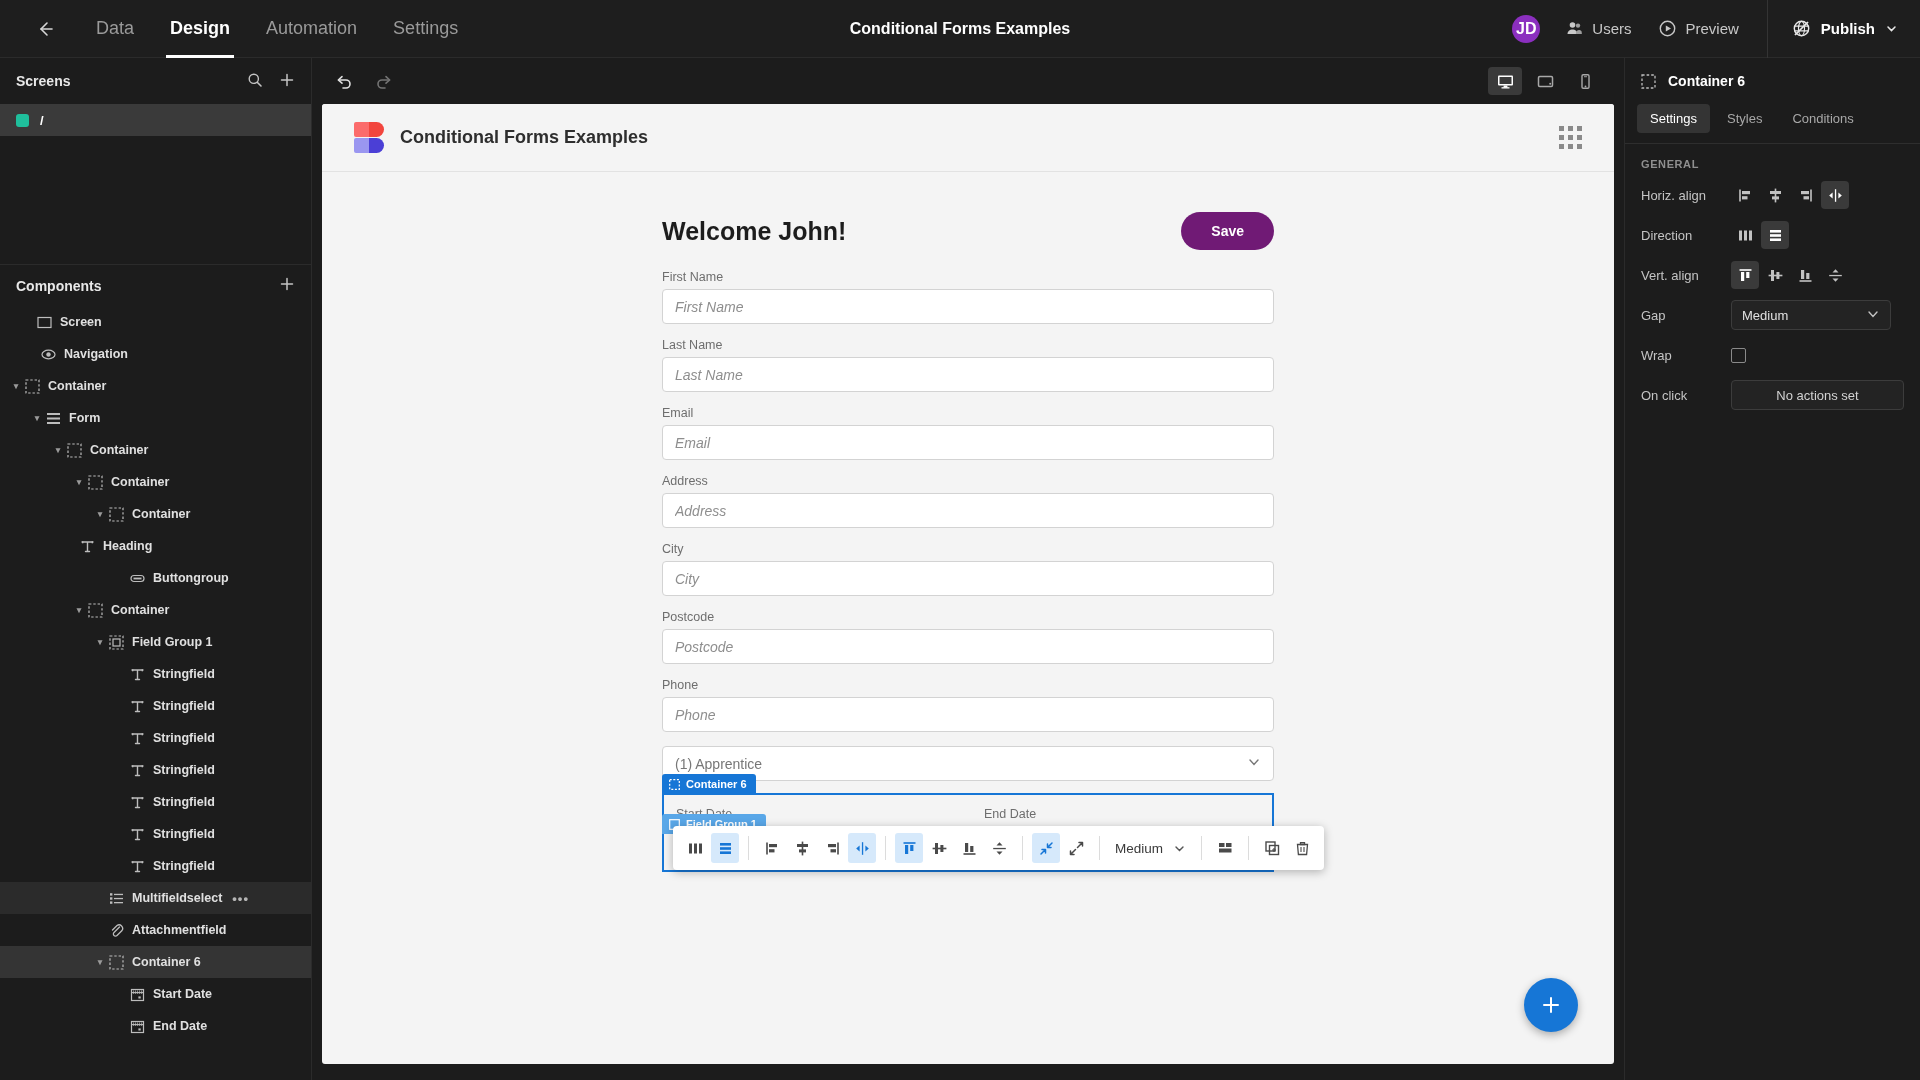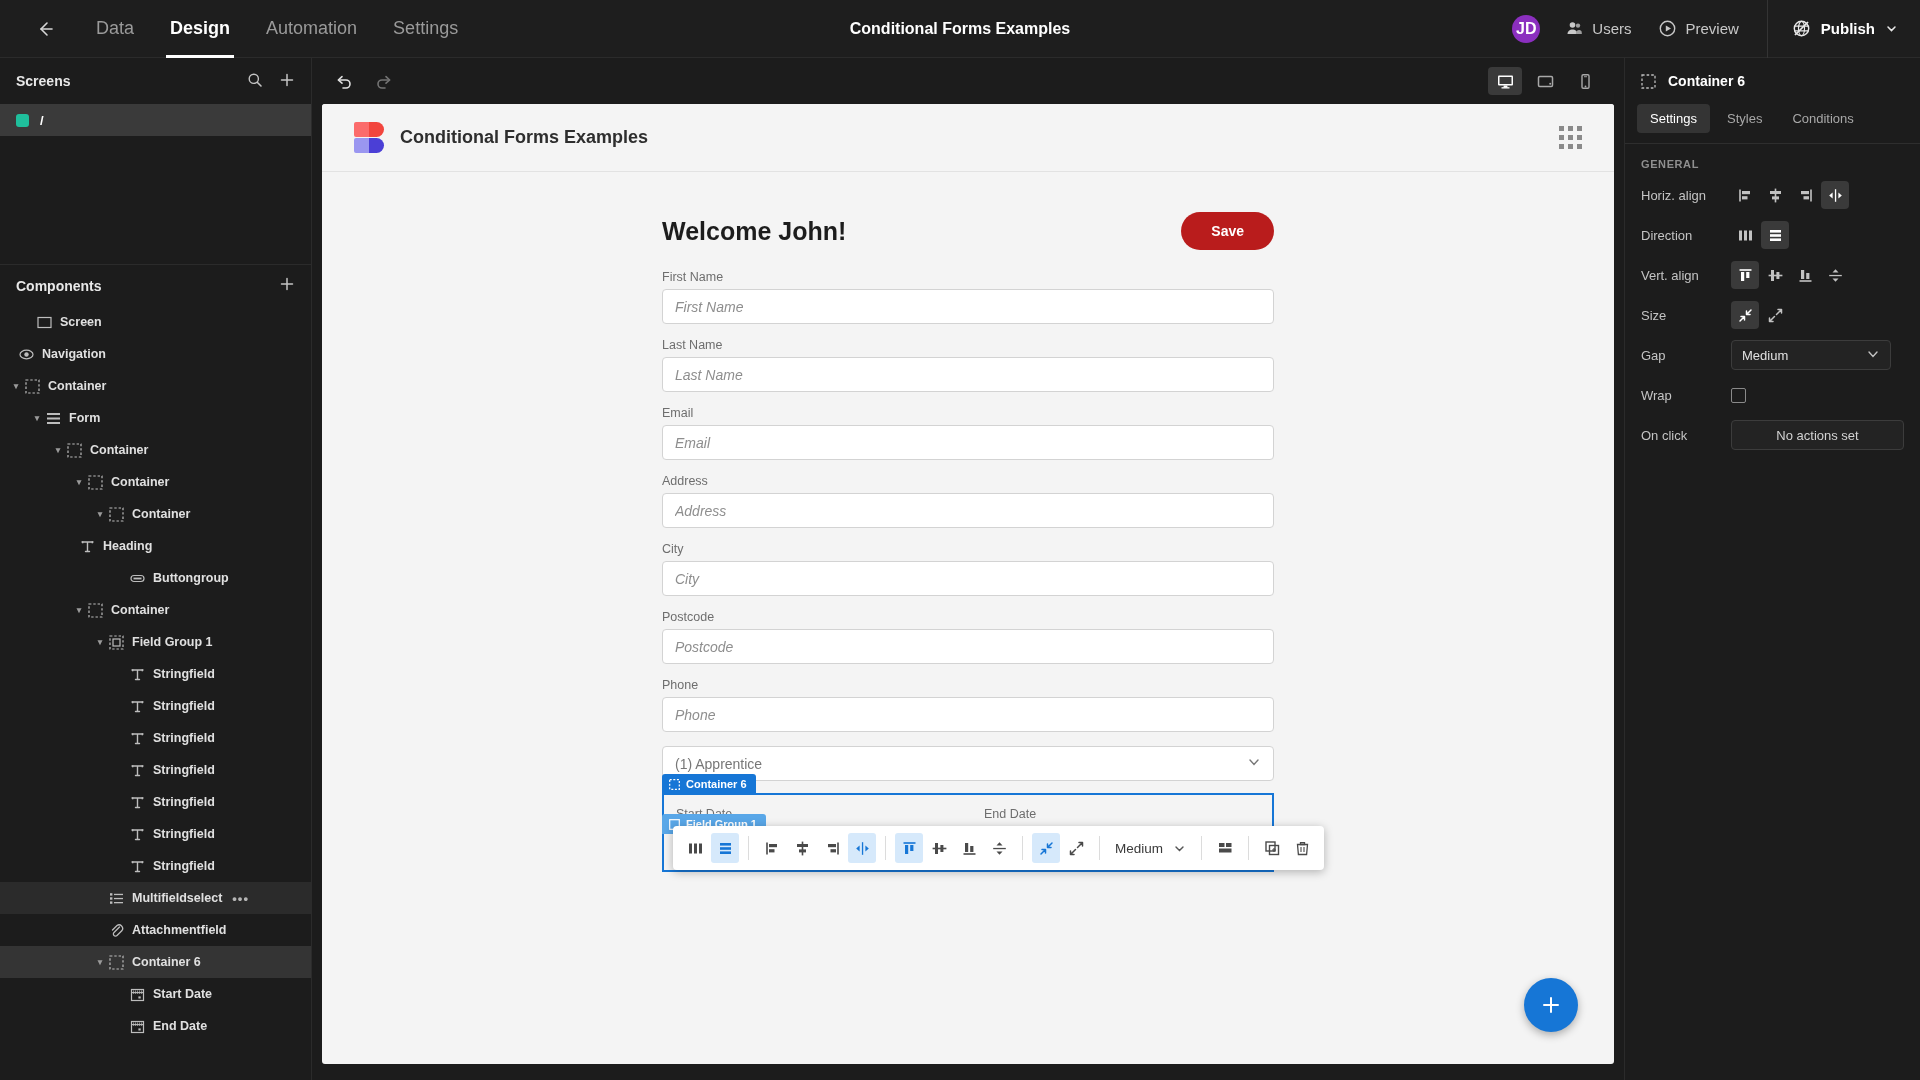--- a/index.html
+++ b/index.html
@@ -118,21 +118,21 @@
   .logo .l4 { left:15px; top:16px; width:15px; height:15px; background:#4b3fd6; border-radius:0 9px 9px 0;}
   .page-title { color: #2e2e2e; font-size: 18px; font-weight: bold; }
   .apps-grid { margin-left: auto; display: grid; grid-template-columns: repeat(3, 5px); gap: 4px; cursor: pointer; }
   .apps-grid span { width: 5px; height: 5px; background: #8a8a8a; }
 
   .page-body { padding: 34px 0 0 0; position: relative; height: calc(100% - 68px); }
   .form-col { width: 612px; margin: 0 auto; position: relative; }
   .welcome-row { display: flex; align-items: center; height: 50px; }
   .welcome { font-size: 25px; font-weight: bold; color: #1d1d1d; }
   .save-btn {
-    margin-left: auto; background: #b91c1c; color: #fff; font-size: 14px; font-weight: bold;
+    margin-left: auto; background: #701a75; color: #fff; font-size: 14px; font-weight: bold;
     border: none; border-radius: 22px; padding: 11px 30px; cursor: pointer;
   }
   .fld { margin-top: 14px; }
   .fld-label { color: #6e6e6e; font-size: 12.5px; margin-bottom: 5px; }
   .fld-input {
     width: 100%; height: 35px; background: #ffffff; border: 1px solid #d3d3d3;
     border-radius: 4px; padding: 0 12px; font-size: 14px; font-style: italic;
     color: #8e8e8e; font-family: "Liberation Sans", sans-serif;
   }
   .fld-input::placeholder { color: #8e8e8e; font-style: italic; }
@@ -323,21 +323,21 @@
   <div class="tree" id="tree">
       <div class="tree-row" style="padding-left: 22px;">
         <span class="caret empty">▾</span>
         <span class="ticon">
           <svg width="15" height="15" viewBox="0 0 15 15">
             <rect x="1" y="2.5" width="13" height="10" fill="none" stroke="#bdbdbd" stroke-width="1.2"></rect>
           </svg>
         </span>
         <span>Screen</span>
       </div>
-      <div class="tree-row" style="padding-left: 4px;">
+      <div class="tree-row" style="padding-left: 26px;">
         <span class="caret empty">▾</span>
         <span class="ticon">
           <svg width="15" height="15" viewBox="0 0 15 15">
             <ellipse cx="7.5" cy="7.5" rx="6.5" ry="4.3" fill="none" stroke="#bdbdbd" stroke-width="1.2"></ellipse>
             <circle cx="7.5" cy="7.5" r="2.2" fill="#bdbdbd"></circle>
           </svg>
         </span>
         <span>Navigation</span>
       </div>
       <div class="tree-row" style="padding-left: 10px;">
@@ -921,37 +921,20 @@
       <span class="rp-btn">
         <svg width="17" height="17" viewBox="0 0 17 17">
             <rect x="2.2" y="7.9" width="12.6" height="1.3" fill="#c2c2c2"></rect>
             <path d="M5.5 5.6 L8.5 2.2 L11.5 5.6 Z" fill="#c2c2c2"></path>
             <path d="M5.5 11.4 L8.5 14.8 L11.5 11.4 Z" fill="#c2c2c2"></path>
           </svg>
       </span>
     </span>
   </div>
 
-  <div class="rp-row">
-    <span class="rp-label">Size</span>
-    <span class="rp-ctrl">
-      <span class="rp-btn on">
-        <svg width="17" height="17" viewBox="0 0 17 17">
-            <path d="M14 3 L9.5 7.5 M9.5 7.5 H13 M9.5 7.5 V4" stroke="#ffffff" stroke-width="1.5" fill="none" stroke-linecap="round"></path>
-            <path d="M3 14 L7.5 9.5 M7.5 9.5 H4 M7.5 9.5 V13" stroke="#ffffff" stroke-width="1.5" fill="none" stroke-linecap="round"></path>
-          </svg>
-      </span>
-      <span class="rp-btn">
-        <svg width="17" height="17" viewBox="0 0 17 17">
-            <path d="M9.5 7.5 L14.5 2.5 M14.5 2.5 H11 M14.5 2.5 V6" stroke="#c2c2c2" stroke-width="1.5" fill="none" stroke-linecap="round"></path>
-            <path d="M7.5 9.5 L2.5 14.5 M2.5 14.5 H6 M2.5 14.5 V11" stroke="#c2c2c2" stroke-width="1.5" fill="none" stroke-linecap="round"></path>
-          </svg>
-      </span>
-    </span>
-  </div>
 
   <div class="rp-row">
     <span class="rp-label">Gap</span>
     <span class="rp-select">
       <span>Medium</span>
       <span class="chev">
         <svg width="14" height="14" viewBox="0 0 14 14">
             <path d="M3 5 L7 9.4 L11 5" fill="none" stroke="#c2c2c2" stroke-width="1.4" stroke-linecap="round"></path>
           </svg>
       </span>

